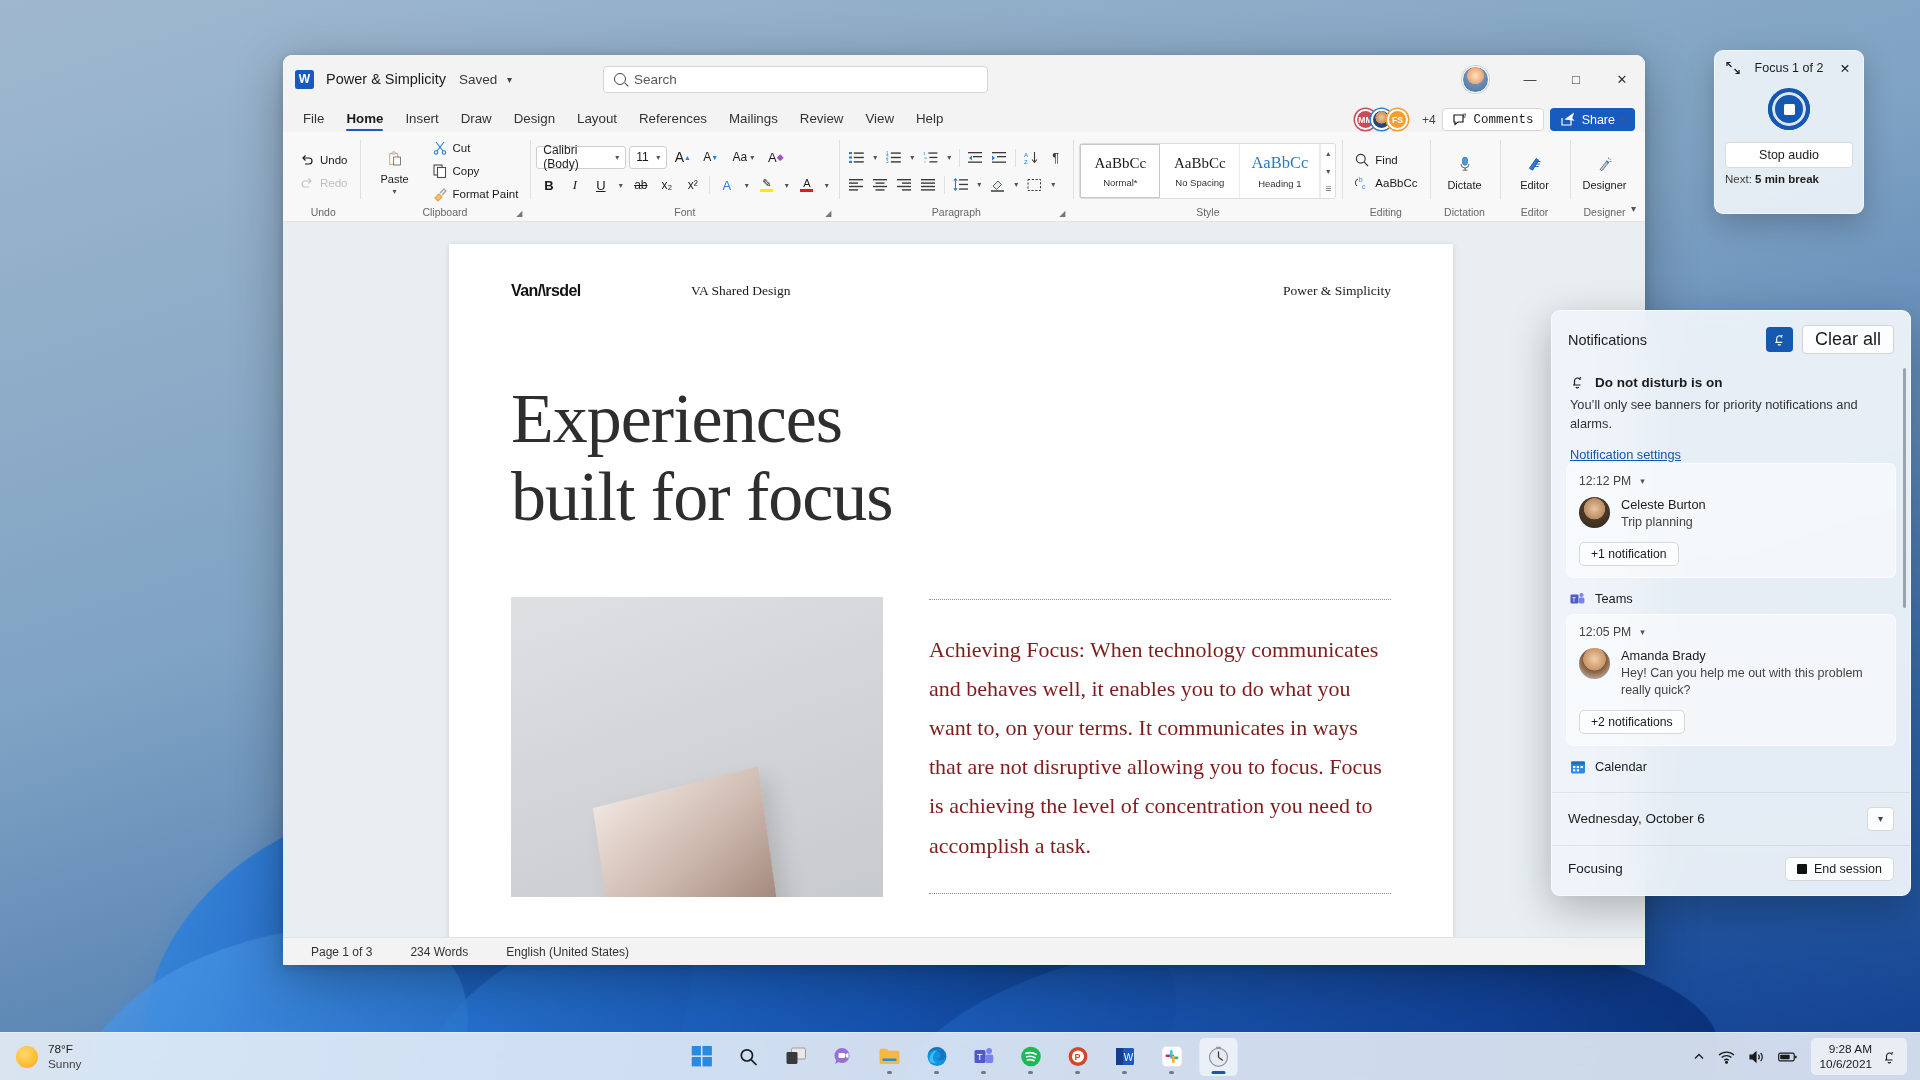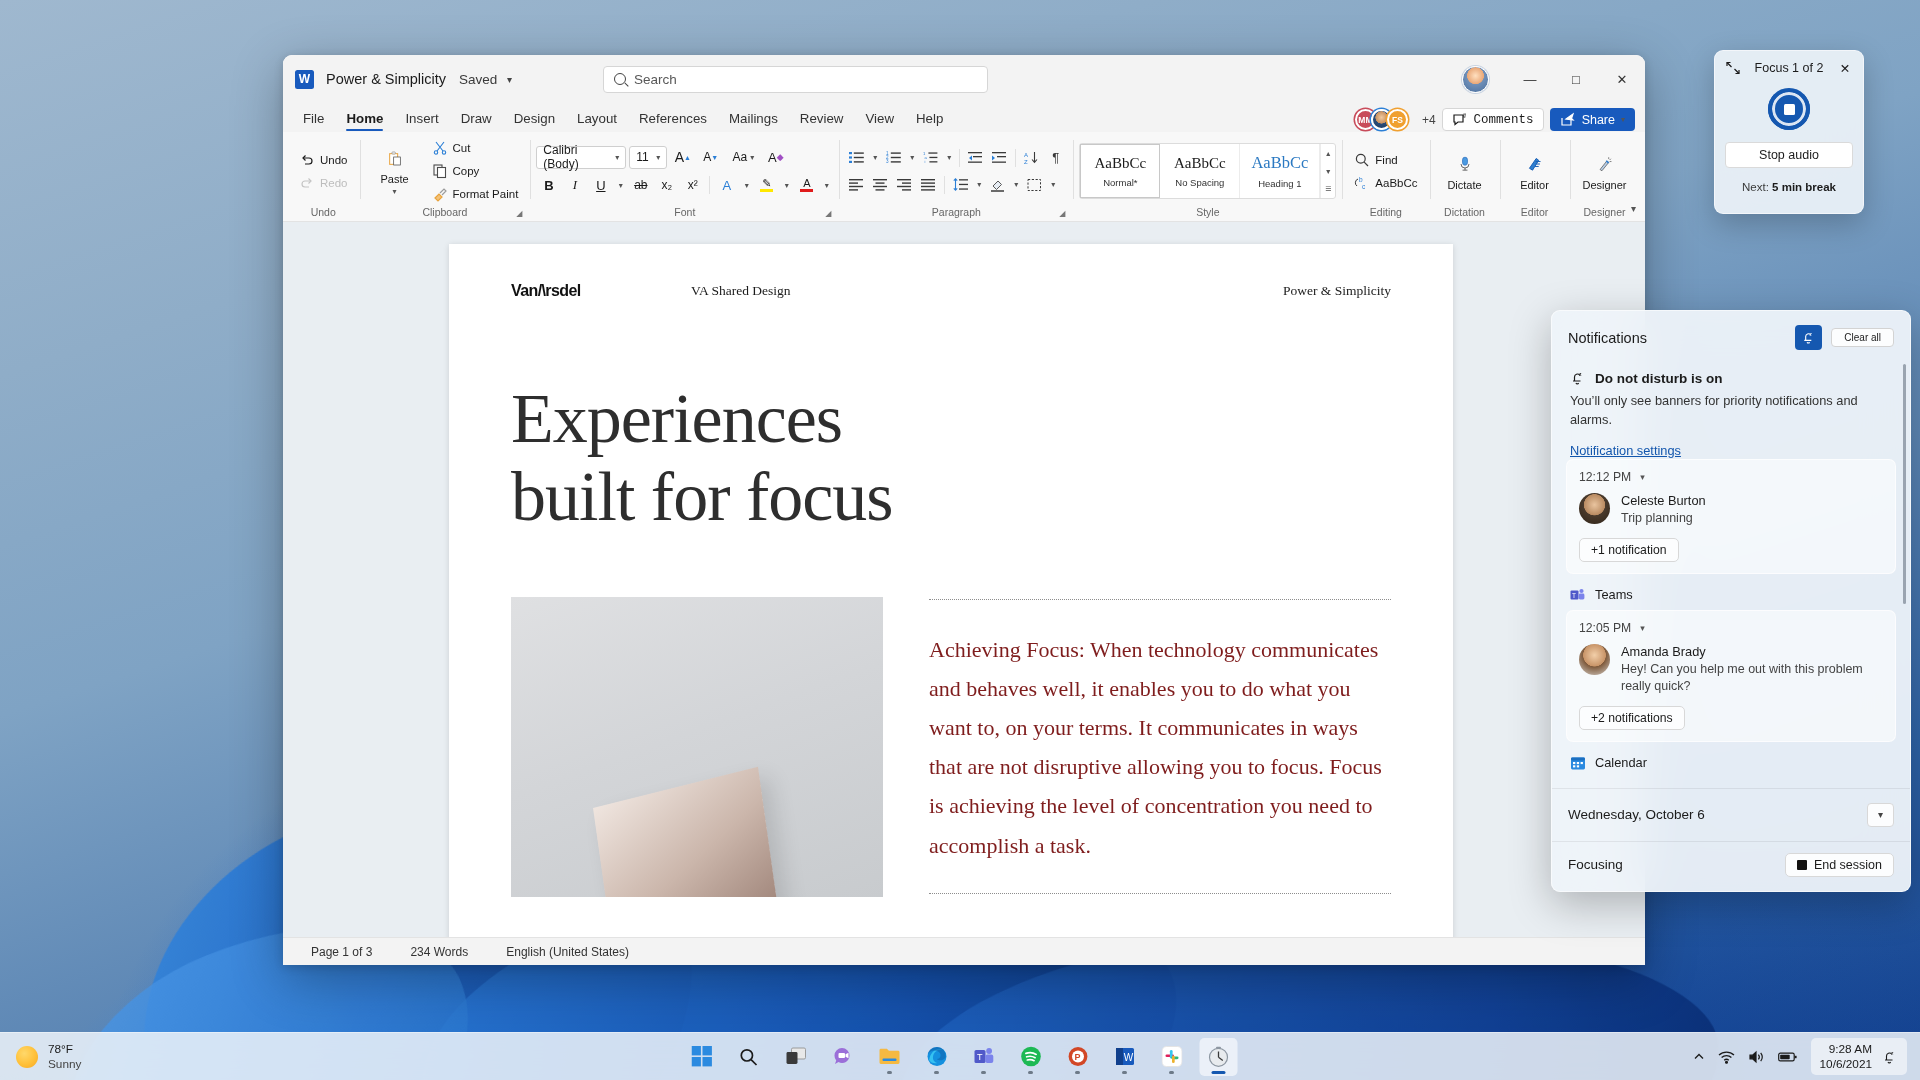--- a/index.html
+++ b/index.html
@@ -191,37 +191,37 @@
   #fw-head { display:flex; align-items:center; gap:8px; font-size:12.5px; color:#1b1b1b; }
   #fw-title { flex:1; text-align:center; }
   #fw-ring { width:42px;height:42px;margin: 12px auto 0; border-radius:50%;
     border:4px solid #1558b0; display:flex;align-items:center;justify-content:center;
     background:#1558b0; box-shadow: 0 0 0 3px rgba(255,255,255,.85) inset; position:relative;}
   #fw-ring::before{content:'';position:absolute;inset:-4px;border-radius:50%;
     border:3.5px solid #1558b0; border-top-color: rgba(21,88,176,.25); }
   #fw-stop-square { width:11px;height:11px;background:#fff;border-radius:1.5px; }
   #fw-stop-btn { margin-top:12px; width:100%; height:26px; background:#fff; border:1px solid #dadada;
     border-radius:4px; font-size:12.5px; color:#1b1b1b; display:flex;align-items:center;justify-content:center; }
-  #fw-next { margin-top:13px; text-align:center; font-size:11.5px; color:#3b3b3b; }
+  #fw-next { margin-top:5px; font-size:11.5px; color:#3b3b3b; }
   #fw-next b { color:#1b1b1b; }
 
   
   #notif-center {
     position:absolute; right: 9px; top: 310px; width: 360px;
     background: rgba(238,243,249,.95); border:1px solid rgba(255,255,255,.6);
     border-radius: 9px; box-shadow: 0 12px 42px rgba(0,0,0,.26);
     backdrop-filter: blur(22px); overflow:hidden;
     display:flex; flex-direction:column; max-height: 602px;
   }
   #nc-head { display:flex; align-items:center; padding: 14px 16px 8px; }
   #nc-title { flex:1; font-size:14.5px; color:#1b1b1b; }
   #nc-dnd-btn { width:27px;height:25px;background:#1558b0;border-radius:4px;
     display:flex;align-items:center;justify-content:center;margin-right:9px; }
   #nc-clear-btn { border:1px solid #d3d3d3; background:#fcfdfe; border-radius:4px;
-    padding: 3px 12px; font-size:10px; color:#1b1b1b; }
+    padding: 3px 12px; font-size:18px; color:#1b1b1b; }
   #nc-scroll { overflow:hidden; position:relative; padding: 0 14px 10px; flex:1; }
   #nc-scrollbar { position:absolute; right:4px; top:6px; width:3px; height:240px;
     background:#9aa4b0; border-radius:2px; }
   #dnd-block { padding: 12px 4px 0; }
   #dnd-title { display:flex; align-items:center; gap:9px; font-size:13.5px; font-weight:700; color:#1b1b1b; }
   #dnd-desc { font-size:12.8px; color:#333; line-height:1.45; margin-top:6px; max-width:300px; }
   #notif-settings-link { display:inline-block; margin-top:14px; font-size:12.8px; color:#1356ad;
     text-decoration: underline; }
   .app-hdr { display:flex; align-items:center; gap:9px; padding: 13px 4px 7px; font-size:12.8px; color:#1b1b1b; }
   .notif-card { background: rgba(252,253,254,.62); border:1px solid rgba(255,255,255,.75);

